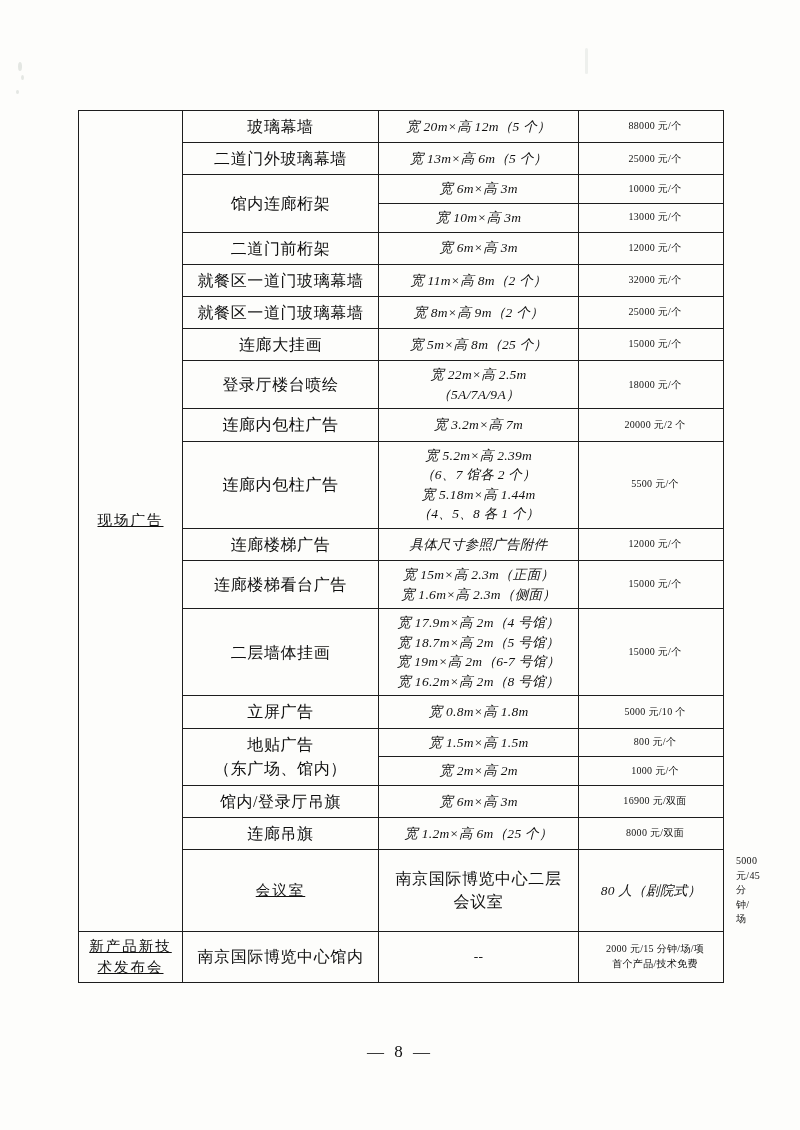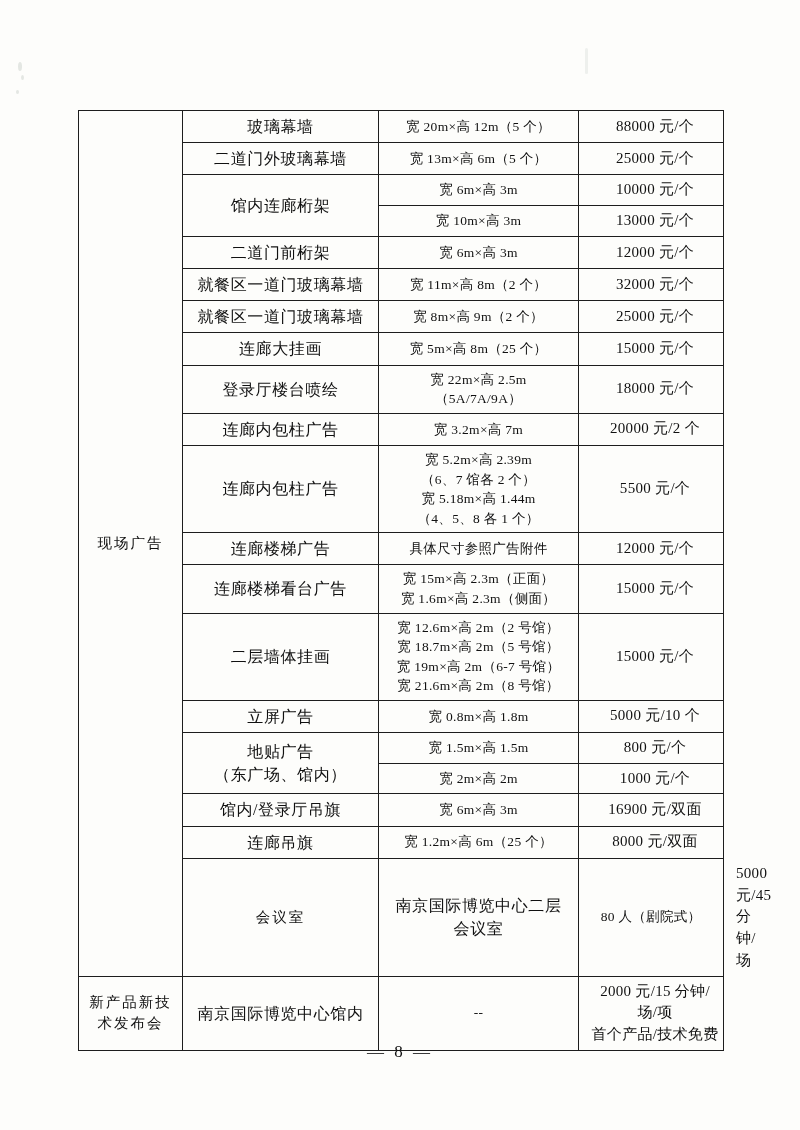--- a/index.html
+++ b/index.html
@@ -51,30 +51,32 @@
     text-align: center;
     vertical-align: middle;
     font-size: 13.5px;
     line-height: 1.45;
     font-family: "Liberation Serif", "DejaVu Serif", serif;
     letter-spacing: .3px;
   }
   table.price td.cat {
     font-size: 14.5px;
     letter-spacing: 2px;
+    text-decoration: underline;
   }
   table.price td.item {
     font-size: 16px;
     letter-spacing: .6px;
   }
   table.price td.spec {
     font-size: 13.5px;
+    font-style: italic;
   }
   table.price td.price-c {
-    font-size: 15px;
+    font-size: 10px;
     padding-left: 12px;
   }
   .col1 { width: 104px; }
   .col2 { width: 196px; }
   .col3 { width: 200px; }
   .col4 { width: 145px; }
 
   .multi {
     display: block;
   }
@@ -194,24 +196,24 @@
           <td class="spec">
             <span class="multi">宽 15m×高 2.3m（正面）</span>
             <span class="multi">宽 1.6m×高 2.3m（侧面）</span>
           </td>
           <td class="price-c"><span>15000 元/个</span></td>
         </tr>
 
         <tr>
           <td class="item"><span>二层墙体挂画</span></td>
           <td class="spec">
-            <span class="multi">宽 12.6m×高 2m（2 号馆）</span>
+            <span class="multi">宽 17.9m×高 2m（4 号馆）</span>
             <span class="multi">宽 18.7m×高 2m（5 号馆）</span>
             <span class="multi">宽 19m×高 2m（6-7 号馆）</span>
-            <span class="multi">宽 21.6m×高 2m（8 号馆）</span>
+            <span class="multi">宽 16.2m×高 2m（8 号馆）</span>
           </td>
           <td class="price-c"><span>15000 元/个</span></td>
         </tr>
 
         <tr>
           <td class="item"><span>立屏广告</span></td>
           <td class="spec"><span>宽 0.8m×高 1.8m</span></td>
           <td class="price-c"><span>5000 元/10 个</span></td>
         </tr>
 

